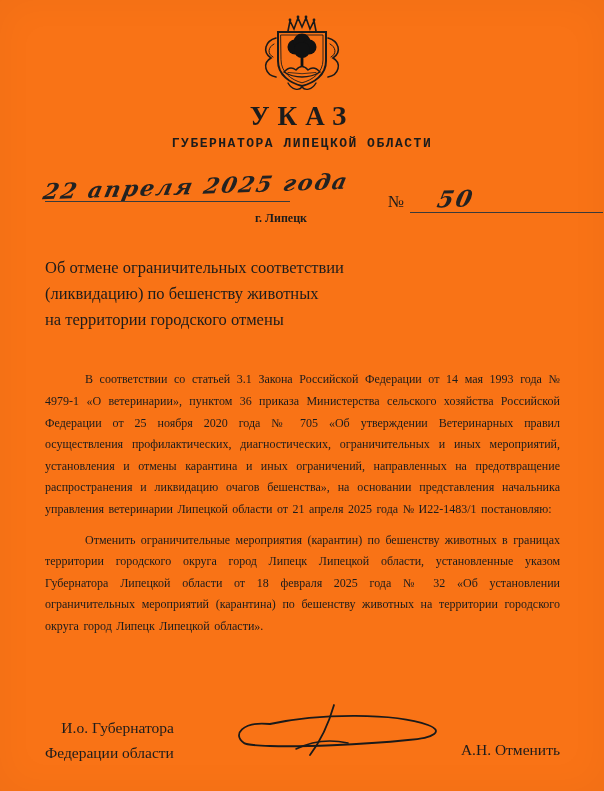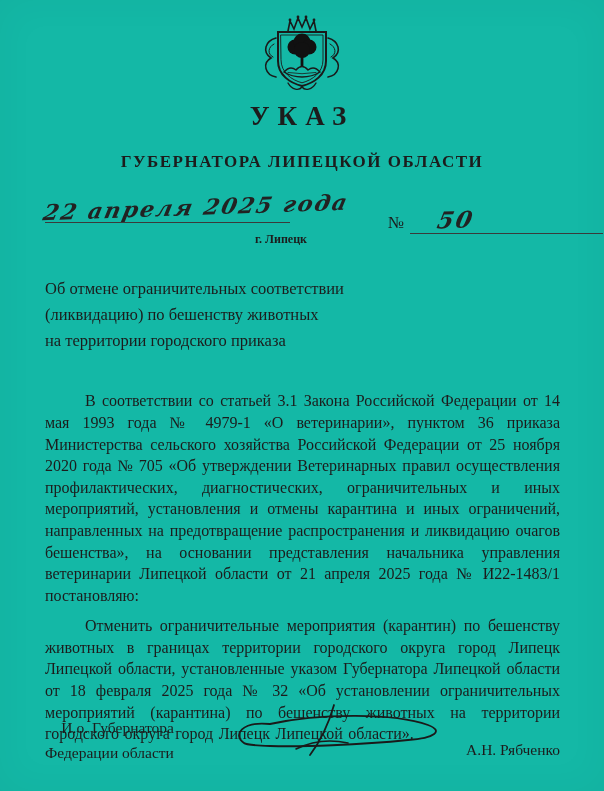--- a/index.html
+++ b/index.html
@@ -1,45 +1,46 @@
 <!DOCTYPE html>
 <html><head>
 <meta charset="utf-8">
 <style>
   html, body { margin: 0; padding: 0; background: #e8e8e6; }
   .page {
     position: relative;
     width: 604px;
     height: 791px;
     margin: 0 auto;
-    background: #14b8a6;
+    background: #f97316;
     box-sizing: border-box;
     font-family: "Liberation Serif", serif;
     color: #1c1c1c;
     overflow: hidden;
     box-shadow: inset 0 0 40px rgba(0,0,0,0.04);
   }
 
   
   .emblem-wrap { text-align: center; padding-top: 14px; }
   .emblem-wrap svg { display: inline-block; }
   .doc-title {
     text-align: center;
     font-size: 27px;
     font-weight: bold;
     letter-spacing: 8px;
     margin-top: 4px;
     line-height: 1.05;
   }
   .doc-subtitle {
     text-align: center;
-    font-size: 17px;
+    font-size: 13px;
     font-weight: bold;
     letter-spacing: 1.5px;
-    margin-top: 22px;
+    margin-top: 6px;
+    font-family: Liberation Mono, monospace;
   }
 
   
   .date-row {
     position: relative;
     height: 62px;
     margin-top: 22px;
   }
   .date-handwritten {
     position: absolute;
@@ -88,21 +89,21 @@
   .subject {
     margin: 20px 0 0 45px;
     width: 330px;
     font-size: 16.5px;
     line-height: 26px;
   }
 
   
   .body-block { margin: 36px 44px 0 45px; }
   .para {
-    font-size: 16px;
+    font-size: 12px;
     line-height: 21.6px;
     text-align: justify;
     text-indent: 40px;
     word-spacing: 1.5px;
     margin: 0 0 9px 0;
   }
 
   
   .sign-row {
     position: absolute;
@@ -183,36 +184,36 @@
       <span class="number-label">№</span>
       <span class="number-line">
         <span class="handwriting">50</span>
       </span>
     </div>
   </div>
 
   <div class="subject">
     <div>Об отмене ограничительных соответствии</div>
     <div>(ликвидацию) по бешенству животных</div>
-    <div>на территории городского приказа</div>
+    <div>на территории городского отмены</div>
   </div>
 
   <div class="body-block">
     <p class="para">В соответствии со статьей 3.1 Закона Российской Федерации от 14 мая 1993 года № 4979-1 «О ветеринарии», пунктом 36 приказа Министерства сельского хозяйства Российской Федерации от 25 ноября 2020 года № 705 «Об утверждении Ветеринарных правил осуществления профилактических, диагностических, ограничительных и иных мероприятий, установления и отмены карантина и иных ограничений, направленных на предотвращение распространения и ликвидацию очагов бешенства», на основании представления начальника управления ветеринарии Липецкой области от 21 апреля 2025 года № И22-1483/1 постановляю:</p>
     <p class="para">Отменить ограничительные мероприятия (карантин) по бешенству животных в границах территории городского округа город Липецк Липецкой области, установленные указом Губернатора Липецкой области от 18 февраля 2025 года № 32 «Об установлении ограничительных мероприятий (карантина) по бешенству животных на территории городского округа город Липецк Липецкой области».</p>
   </div>
 
   <div class="sign-row">
     <div class="sign-position">
       <div>И.о. Губернатора</div>
       <div>Федерации области</div>
     </div>
     <div class="sign-autograph">
       <svg width="225" height="56" viewBox="0 0 225 56">
         <path class="ink" stroke-width="1.8" d="M14,42 C2,34 12,20 40,23 C90,12 165,12 198,24 C214,30 205,37 178,39 C130,44 70,46 40,45 C26,44.5 16,44 14,42"></path>
         <path class="ink" stroke-width="1.8" d="M104,4 C100,18 92,38 80,54"></path>
         <path class="ink" stroke-width="1.6" d="M66,48 C82,40 100,38 118,42"></path>
       </svg>
     </div>
-    <div class="sign-name">А.Н. Рябченко</div>
+    <div class="sign-name">А.Н. Отменить</div>
   </div>
 
 </div>
 
 </body></html>

